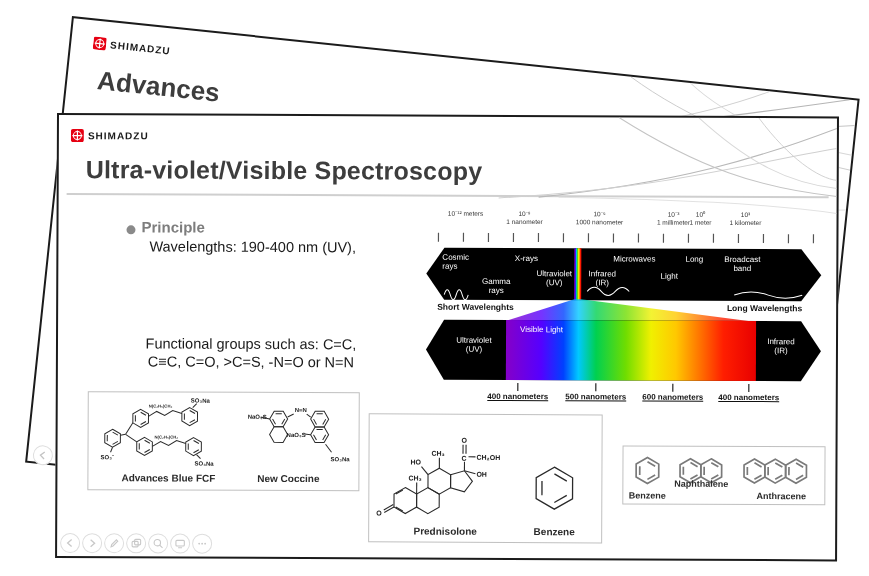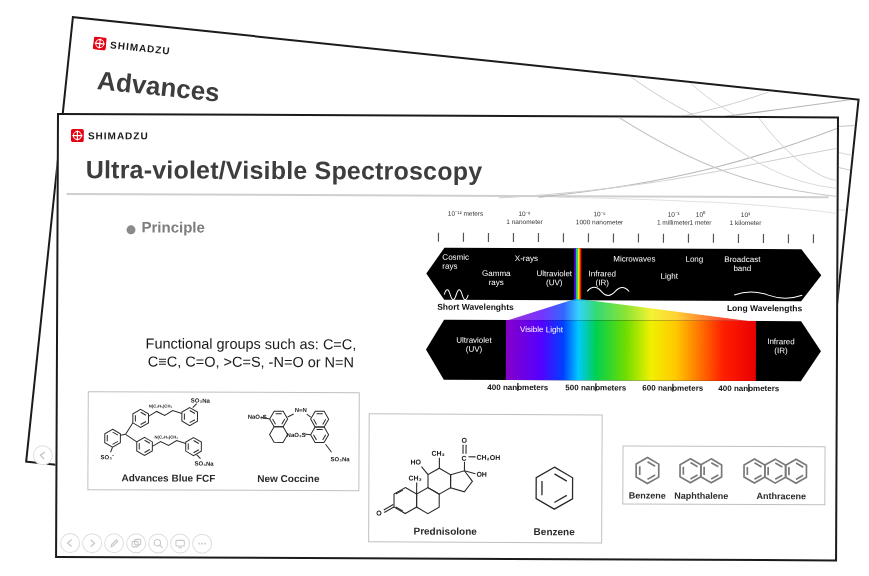--- a/index.html
+++ b/index.html
@@ -20,21 +20,21 @@
   .principle-body{position:absolute;left:91px;top:122px;font-size:14.5px;color:#1a1a1a;line-height:18px;}
   .func-groups{position:absolute;left:68px;top:219px;width:250px;text-align:center;font-size:14.5px;color:#1a1a1a;line-height:18px;}
   
   .spectrum{position:absolute;left:366px;top:92px;width:400px;height:192px;}
   .spectrum .sp-svg{position:absolute;left:0;top:0;}
   .sc{position:absolute;top:1px;transform:translateX(-50%);width:70px;text-align:center;font-size:6.5px;color:#333;line-height:8px;}
   .sc i{display:block;font-style:normal;}
   .b1{position:absolute;color:#fff;font-size:8px;font-weight:normal;line-height:9px;text-align:center;transform:translateX(-50%);}
   .b1.la{transform:none;text-align:left;}
   .wl{position:absolute;top:93px;font-size:8.5px;font-weight:bold;color:#111;}
-  .nm{position:absolute;top:174px;transform:translateX(-50%);font-size:8px;font-weight:bold;color:#111;white-space:nowrap;}
+  .nm{position:absolute;top:183px;transform:translateX(-50%);font-size:8px;font-weight:bold;color:#111;white-space:nowrap;text-decoration:underline;}
   
   .cbox{position:absolute;border:1px solid #c0c0c0;background:#fff;}
   .box1{left:30px;top:276px;width:270px;height:97px;}
   .box2{left:311px;top:297px;width:232px;height:127px;}
   .box3{left:565px;top:328px;width:201px;height:57px;}
   .cap{position:absolute;transform:translateX(-50%);font-size:10px;font-weight:bold;color:#2b2b2b;white-space:nowrap;}
   .box3 .cap{font-size:9px;}
   .chem{position:absolute;}
   .chem text{font-family:"Liberation Sans",sans-serif;font-weight:bold;fill:#222;stroke:none;}
   
@@ -102,20 +102,21 @@
         <line x1="6.5" y1="1.5" x2="6.5" y2="11.5" stroke="#fff" stroke-width="1.2"></line>
         <line x1="1.5" y1="6.5" x2="11.5" y2="6.5" stroke="#fff" stroke-width="1.2"></line>
       </svg>
       <span class="logo-text">SHIMADZU</span>
     </div>
     <h1 class="front-title">Ultra-violet/Visible Spectroscopy</h1>
 
     <span class="bullet"></span>
     <span class="principle-head">Principle</span>
     <div class="principle-body">
+      <div>Wavelengths: 190-400 nm (UV),</div>
     </div>
 
     <div class="func-groups">
       <div>Functional groups such as: C=C,</div>
       <div>C≡C, C=O, &gt;C=S, -N=O or N=N</div>
     </div>
 
     <div class="spectrum">
       <svg class="sp-svg" width="400" height="192" viewBox="0 0 400 192">
         <defs>
@@ -168,21 +169,21 @@
       <span class="sc" style="left:321px">
           <i>10³</i>
           <i>1 kilometer</i>
         </span>
 
       <span class="b1 la" style="left:18px;top:44px;width:36px">Cosmic rays</span>
       <span class="b1" style="left:102px;top:45px">X-rays</span>
       <span class="b1" style="left:210px;top:45px">Microwaves</span>
       <span class="b1" style="left:270px;top:45px">Long</span>
       <span class="b1" style="left:318px;top:45px;width:44px">Broadcast band</span>
-      <span class="b1" style="left:72px;top:60px;width:38px">Gamma rays</span>
+      <span class="b1" style="left:72px;top:68px;width:38px">Gamma rays</span>
       <span class="b1" style="left:130px;top:60px;width:44px">Ultraviolet (UV)</span>
       <span class="b1" style="left:178px;top:60px;width:36px">Infrared (IR)</span>
       <span class="b1" style="left:245px;top:62px">Light</span>
 
       <span class="wl" style="left:13px">Short Wavelenghts</span>
       <span class="wl" style="right:22px">Long Wavelengths</span>
 
       <span class="b1" style="left:50px;top:127px;width:50px">Ultraviolet (UV)</span>
       <span class="b1 la" style="left:96px;top:116px">Visible Light</span>
       <span class="b1" style="left:357px;top:127px;width:40px">Infrared (IR)</span>
@@ -363,21 +364,21 @@
             </g>
           <g>
               <polygon points="172.6,12.0 183.0,18.0 183.0,30.0 172.6,36.0 162.2,30.0 162.2,18.0" fill="none"></polygon>
               <line x1="172.6" y1="15.8" x2="179.7" y2="19.9"></line>
               <line x1="179.7" y1="28.1" x2="172.6" y2="32.2"></line>
               <line x1="165.5" y1="28.1" x2="165.5" y2="19.9"></line>
             </g>
         </g>
       </svg>
       <span class="cap" style="left:24px;bottom:3px">Benzene</span>
-      <span class="cap" style="left:78px;bottom:3px">Naphthalene</span>
+      <span class="cap" style="left:78px;bottom:15px">Naphthalene</span>
       <span class="cap" style="left:158px;bottom:3px">Anthracene</span>
     </div>
 
     <div class="nav">
       <div class="nav-btn">
         <svg viewBox="0 0 12 12">
             <path d="M7.5,2.5 L3.5,6 L7.5,9.5" fill="none" stroke="#c8c8c8" stroke-width="1.3"></path>
           </svg>
       </div>
       <div class="nav-btn">

